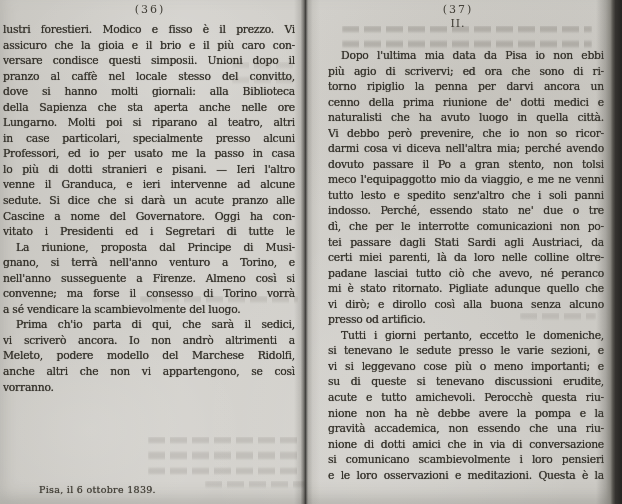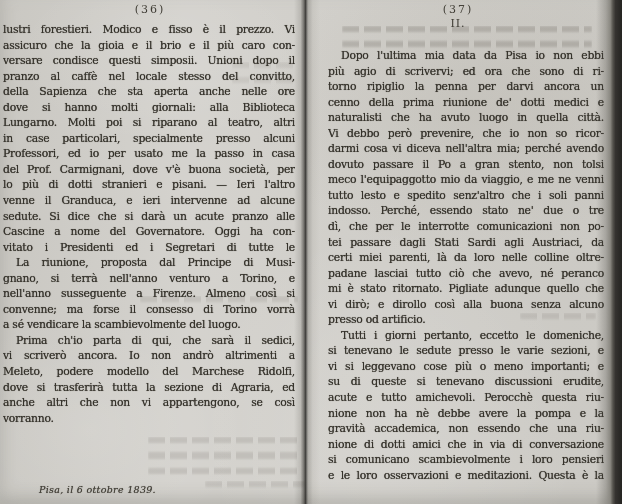--- a/index.html
+++ b/index.html
@@ -42,21 +42,20 @@
     white-space:nowrap; overflow:hidden;
     text-align:justify; text-align-last:justify; text-justify:inter-word;
     text-shadow:0 0 0.7px rgba(52,49,41,0.85);
   }
   .line.last   { text-align-last:left; }
   .line.indent { text-indent:13px; }
   .date {
     position:absolute; left:39px; top:484px; z-index:1;
     font-size:9.5px; letter-spacing:0.3px; color:#45423a;
     text-shadow:0 0 0.7px rgba(52,49,41,0.8);
-    font-style:italic;
   }
   
   .gutter {
     position:absolute; top:0; left:294px; width:26px; height:100%; z-index:2;
     background:linear-gradient(to right,
       transparent 0%, rgba(60,58,52,0.16) 25%, rgba(40,38,34,0.55) 38%,
       rgba(24,23,21,0.78) 44%, rgba(60,58,52,0.25) 54%,
       rgba(120,116,108,0.10) 72%, transparent 100%);
   }
   
@@ -95,40 +94,38 @@
 
   <div class="pagenum pn-left">(36)</div>
   <div class="pagenum pn-right">(37)</div>
   <div class="section">II.</div>
 
   <div class="body leftb">
       <div class="line">lustri forestieri. Modico e fisso è il prezzo. Vi</div>
       <div class="line">assicuro che la gioia e il brio e il più caro con-</div>
       <div class="line">versare condisce questi simposii. Unioni dopo il</div>
       <div class="line">pranzo al caffè nel locale stesso del convitto,</div>
+      <div class="line">dove si hanno molti giornali: alla Biblioteca</div>
       <div class="line">della Sapienza che sta aperta anche nelle ore</div>
-      <div class="line">dove si hanno molti giornali: alla Biblioteca</div>
       <div class="line">Lungarno. Molti poi si riparano al teatro, altri</div>
       <div class="line">in case particolari, specialmente presso alcuni</div>
       <div class="line">Professori, ed io per usato me la passo in casa</div>
-      <div class="line">del Prof. Carmignani, dove v'è buona società, per</div>
       <div class="line">lo più di dotti stranieri e pisani. — Ieri l'altro</div>
       <div class="line">venne il Granduca, e ieri intervenne ad alcune</div>
       <div class="line">sedute. Si dice che si darà un acute pranzo alle</div>
       <div class="line">Cascine a nome del Governatore. Oggi ha con-</div>
       <div class="line">vitato i Presidenti ed i Segretari di tutte le</div>
       <div class="line indent">La riunione, proposta dal Principe di Musi-</div>
       <div class="line">gnano, si terrà nell'anno venturo a Torino, e</div>
       <div class="line">nell'anno susseguente a Firenze. Almeno così si</div>
       <div class="line">convenne; ma forse il consesso di Torino vorrà</div>
       <div class="line last">a sé vendicare la scambievolmente del luogo.</div>
       <div class="line indent">Prima ch'io parta di qui, che sarà il sedici,</div>
       <div class="line">vi scriverò ancora. Io non andrò altrimenti a</div>
       <div class="line">Meleto, podere modello del Marchese Ridolfi,</div>
-      <div class="line">dove si trasferirà tutta la sezione di Agraria, ed</div>
       <div class="line">anche altri che non vi appartengono, se così</div>
       <div class="line last">vorranno.</div>
     </div>
 
   <div class="date">Pisa, il 6 ottobre 1839.</div>
 
   <div class="body rightb">
       <div class="line indent">Dopo l'ultima mia data da Pisa io non ebbi</div>
       <div class="line">più agio di scrivervi; ed ora che sono di ri-</div>
       <div class="line">torno ripiglio la penna per darvi ancora un</div>

